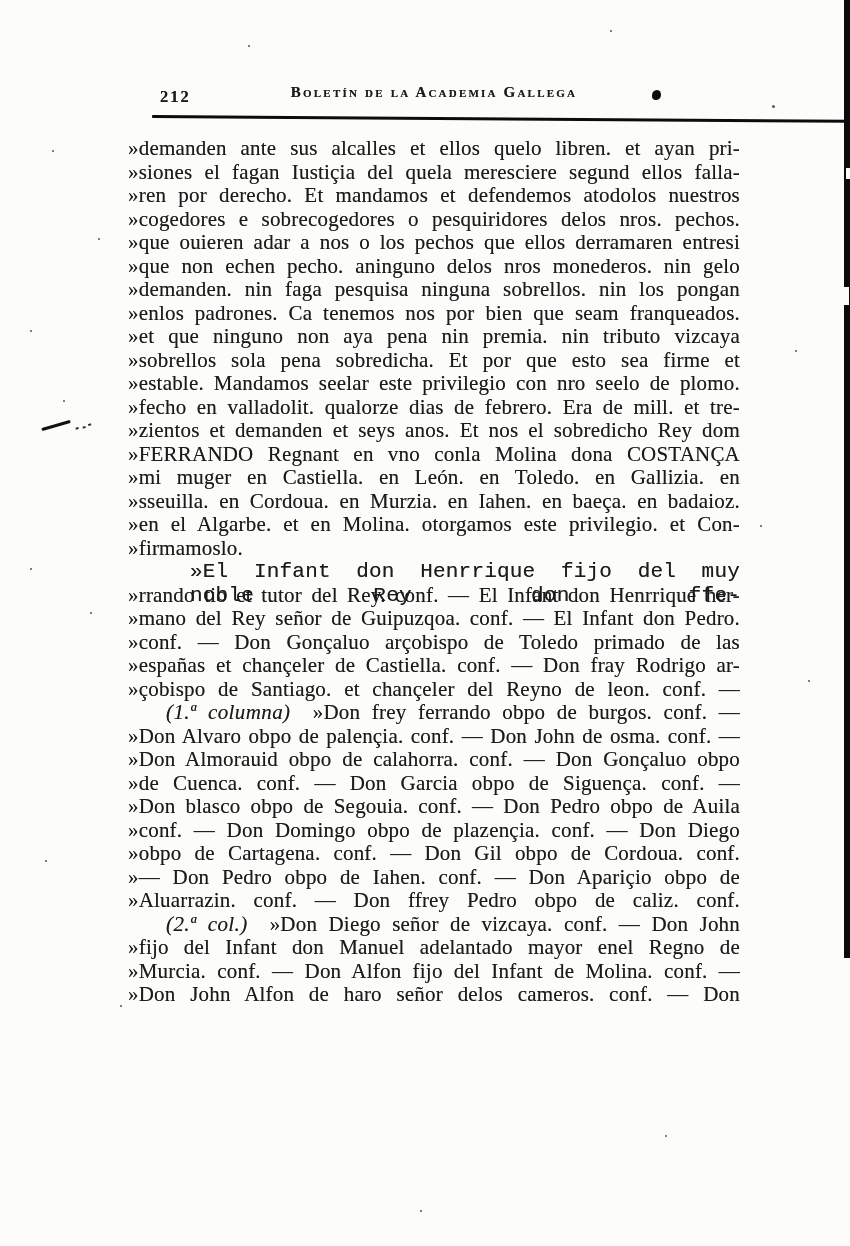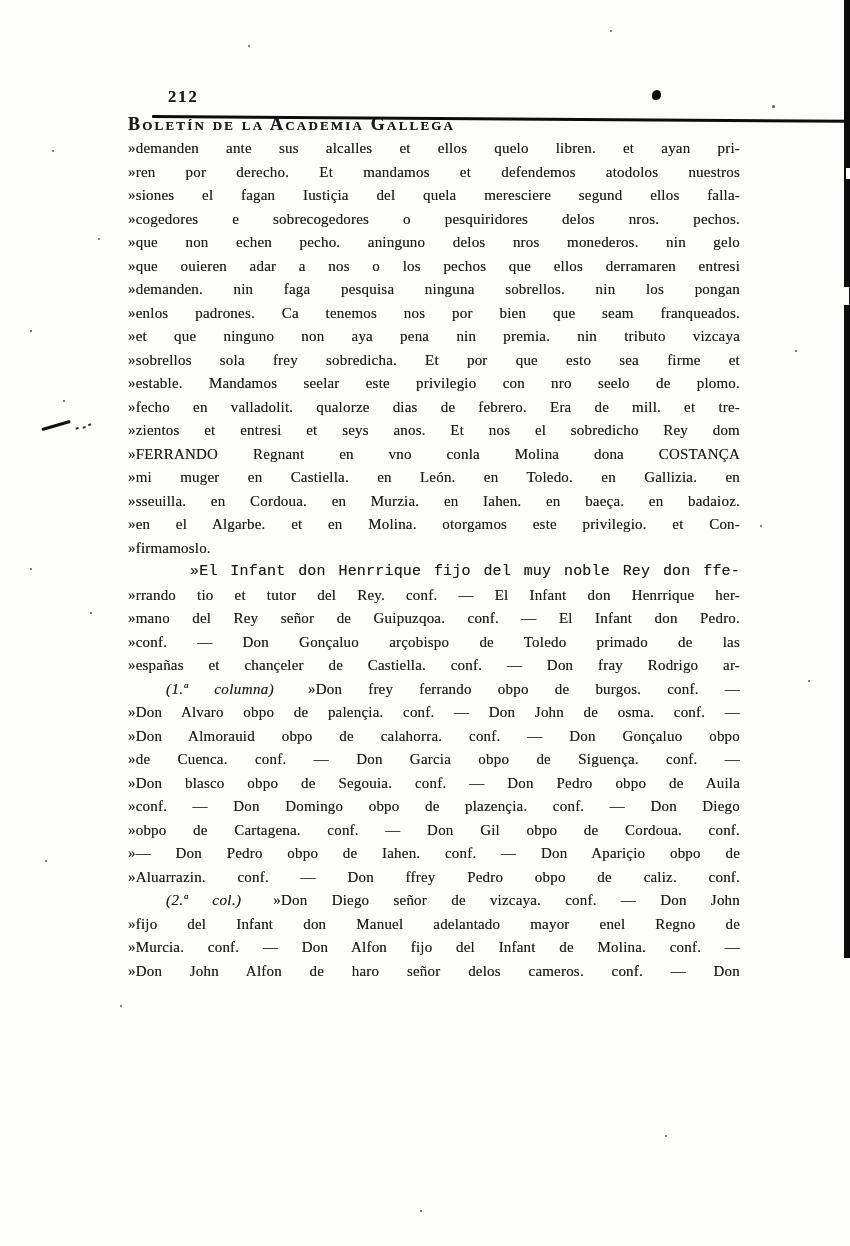--- a/index.html
+++ b/index.html
@@ -19,45 +19,44 @@
     position:absolute; right:0; top:0; width:6px; height:958px;
     background:#0b0b0b;
   }
   .notch { position:absolute; background:var(--paper,#fcfcfa); }
   .notch1 { right:0; top:168px; width:4px; height:11px; }
   .notch2 { right:1px; top:287px; width:5px; height:18px; }
 
   
   .header { position:absolute; top:84px; left:128px; width:612px; height:26px; }
   .pagenum {
-    position:absolute; left:40px; top:3px;
+    position:absolute; left:32px; top:3px;
     font-weight:700; font-size:16.5px; letter-spacing:2px;
     text-shadow:0 0 0.5px rgba(15,15,15,0.6);
   }
   .title {
-    display:block; 
+    display:block; text-align:center;
     font-variant:small-caps; font-weight:700;
-    font-size:18px; letter-spacing:2.2px;
+    font-size:15px; letter-spacing:2.2px;
     text-shadow:0 0 0.5px rgba(15,15,15,0.6);
-    margin-top:30px;
   }
   .blob {
     position:absolute; left:652px; top:90px; width:9px; height:10px;
     background:#0d0d0d; border-radius:60% 50% 55% 45%;
   }
   .rule {
     position:absolute; left:152px; top:115px; width:700px; height:3px;
     background:#0c0c0c; transform:rotate(0.4deg); transform-origin:left center;
     border-radius:1px;
   }
 
   
   .textblock {
     position:absolute; left:128px; top:137px; width:612px;
-    font-size:15px; line-height:23.5px;
+    font-size:21px; line-height:23.5px;
     letter-spacing:0.2px;
     text-shadow:0 0 0.5px rgba(25,25,25,0.55);
   }
   .line { height:23.5px; overflow:visible; white-space:normal; }
   .just { text-align:justify; text-align-last:justify; }
   .ind-lg { padding-left:62px;font-family:Liberation Mono, monospace; }
   .ind-sm { padding-left:38px; }
   em.lead { font-style:italic; letter-spacing:0.4px; }
 
   
@@ -92,44 +91,45 @@
   <header class="header">
     <span class="pagenum">212</span>
     <span class="title">Boletín de la Academia Gallega</span>
   </header>
   <div class="blob"></div>
   <div class="rule"></div>
 
   <main class="textblock" id="textblock">
       <div class="para">
         <div class="line just">»demanden ante sus alcalles et ellos quelo libren. et ayan pri-</div>
+        <div class="line just">»siones el fagan Iustiçia del quela meresciere segund ellos falla-</div>
         <div class="line just">»ren por derecho. Et mandamos et defendemos atodolos nuestros</div>
-        <div class="line just">»siones el fagan Iustiçia del quela meresciere segund ellos falla-</div>
         <div class="line just">»cogedores e sobrecogedores o pesquiridores delos nros. pechos.</div>
+        <div class="line just">»que ouieren adar a nos o los pechos que ellos derramaren entresi</div>
         <div class="line just">»que non echen pecho. aninguno delos nros monederos. nin gelo</div>
-        <div class="line just">»que ouieren adar a nos o los pechos que ellos derramaren entresi</div>
         <div class="line just">»demanden. nin faga pesquisa ninguna sobrellos. nin los pongan</div>
         <div class="line just">»enlos padrones. Ca tenemos nos por bien que seam franqueados.</div>
         <div class="line just">»et que ninguno non aya pena nin premia. nin tributo vizcaya</div>
-        <div class="line just">»sobrellos sola frey sobredicha. Et por que esto sea firme et</div>
+        <div class="line just">»sobrellos sola pena sobredicha. Et por que esto sea firme et</div>
         <div class="line just">»estable. Mandamos seelar este privilegio con nro seelo de plomo.</div>
         <div class="line just">»fecho en valladolit. qualorze dias de febrero. Era de mill. et tre-</div>
-        <div class="line just">»zientos et entresi et seys anos. Et nos el sobredicho Rey dom</div>
+        <div class="line just">»zientos et demanden et seys anos. Et nos el sobredicho Rey dom</div>
         <div class="line just">»FERRANDO Regnant en vno conla Molina dona COSTANÇA</div>
         <div class="line just">»mi muger en Castiella. en León. en Toledo. en Gallizia. en</div>
         <div class="line just">»sseuilla. en Cordoua. en Murzia. en Iahen. en baeça. en badaioz.</div>
         <div class="line just">»en el Algarbe. et en Molina. otorgamos este privilegio. et Con-</div>
         <div class="line">»firmamoslo.</div>
       </div>
       <div class="para">
         <div class="line just ind-lg">»El Infant don Henrrique fijo del muy noble Rey don ffe-</div>
         <div class="line just">»rrando tio et tutor del Rey. conf. — El Infant don Henrrique her-</div>
         <div class="line just">»mano del Rey señor de Guipuzqoa. conf. — El Infant don Pedro.</div>
         <div class="line just">»conf. — Don Gonçaluo arçobispo de Toledo primado de las</div>
         <div class="line just">»españas et chançeler de Castiella. conf. — Don fray Rodrigo ar-</div>
+        <div class="line just">»çobispo de Santiago. et chançeler del Reyno de leon. conf. —</div>
       </div>
       <div class="para">
         <div class="line just ind-sm"><em class="lead">(1.ª columna)</em>  »Don frey ferrando obpo de burgos. conf. —</div>
         <div class="line just">»Don Alvaro obpo de palençia. conf. — Don John de osma. conf. —</div>
         <div class="line just">»Don Almorauid obpo de calahorra. conf. — Don Gonçaluo obpo</div>
         <div class="line just">»de Cuenca. conf. — Don Garcia obpo de Siguença. conf. —</div>
         <div class="line just">»Don blasco obpo de Segouia. conf. — Don Pedro obpo de Auila</div>
         <div class="line just">»conf. — Don Domingo obpo de plazençia. conf. — Don Diego</div>
         <div class="line just">»obpo de Cartagena. conf. — Don Gil obpo de Cordoua. conf.</div>
         <div class="line just">»— Don Pedro obpo de Iahen. conf. — Don Apariçio obpo de</div>

